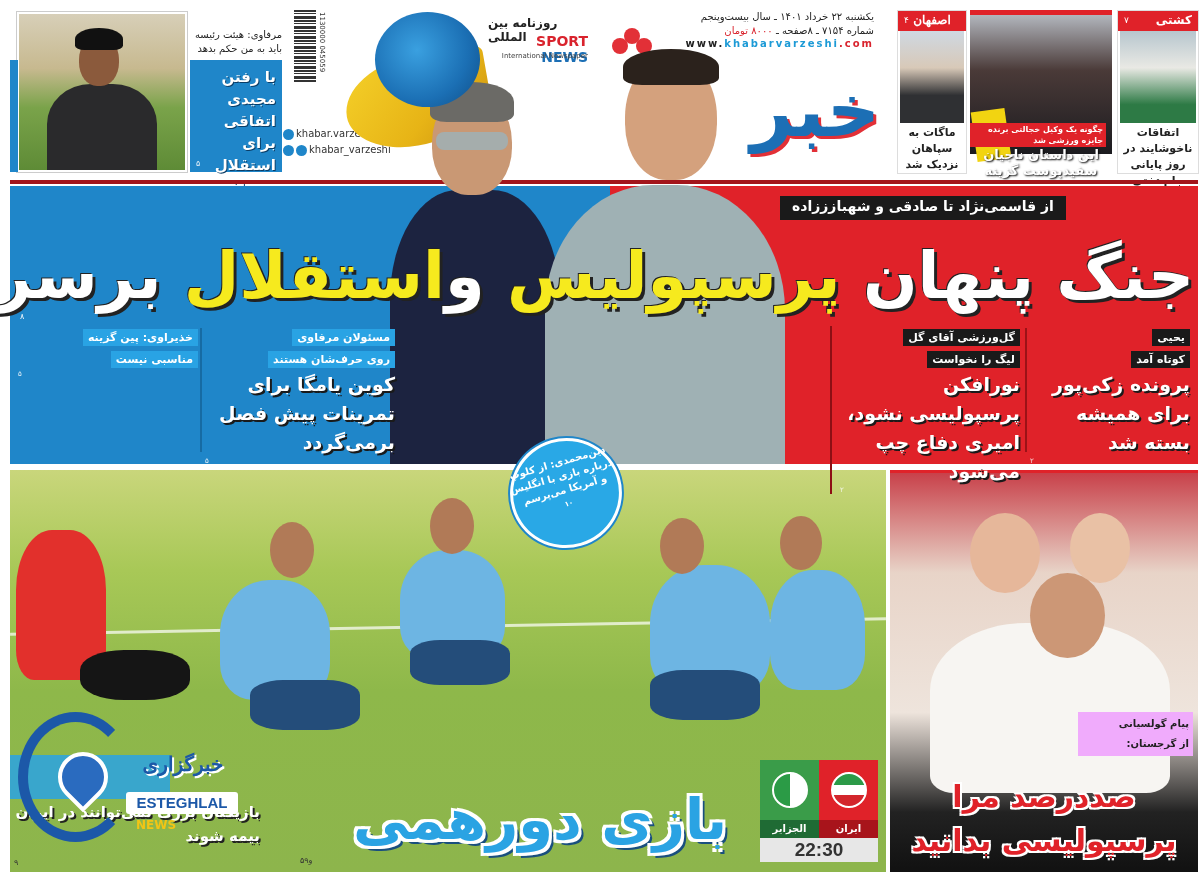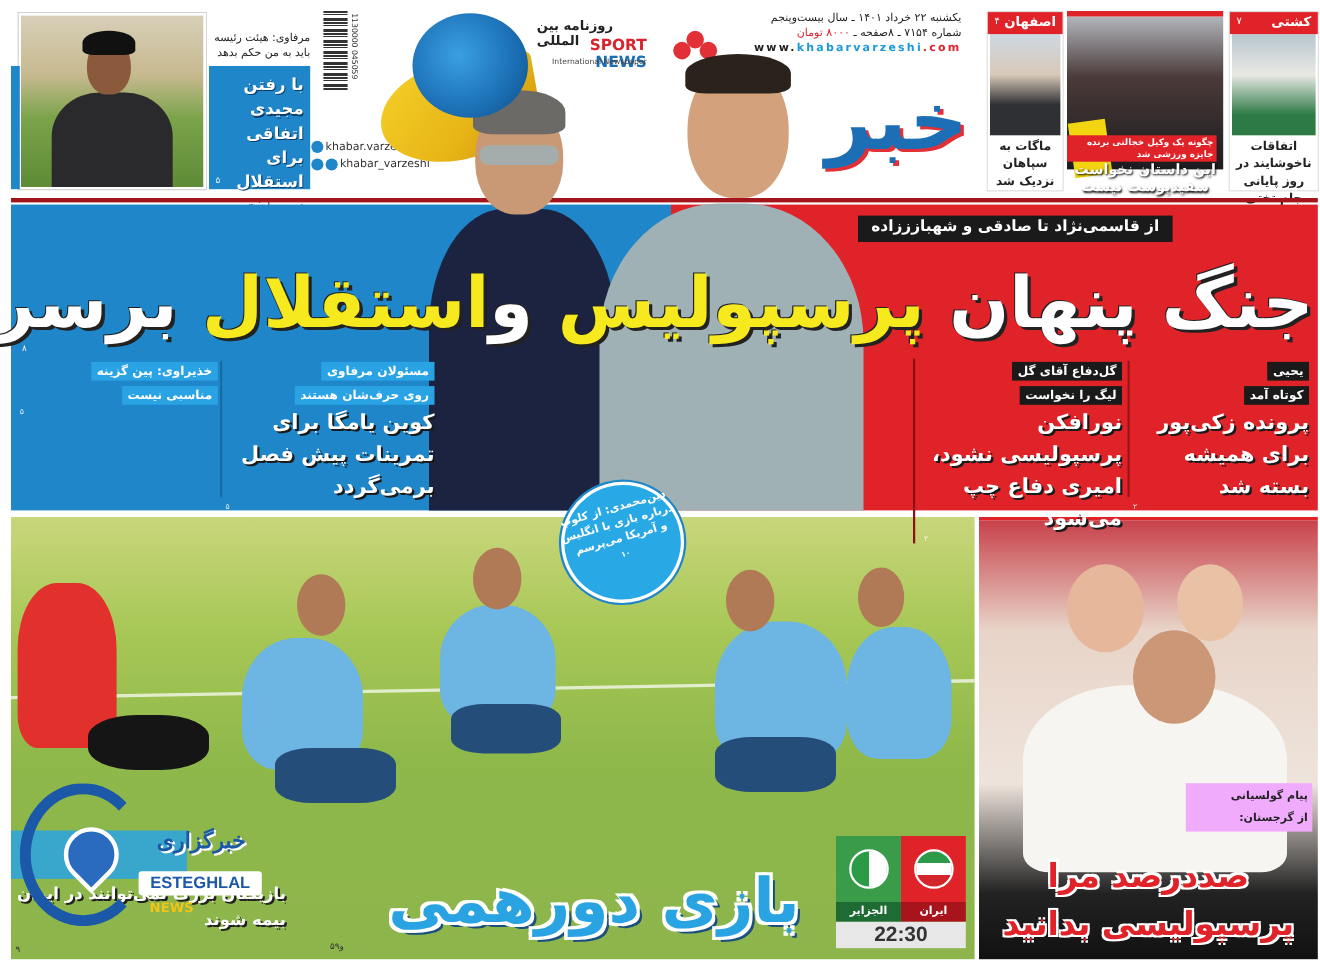--- a/index.html
+++ b/index.html
@@ -55,21 +55,21 @@
   #site .m { color: #1c9ad6; } #site .r { color: #d9232d; }
 
   
   .teaser { position: absolute; top: 10px; height: 164px; border: 1px solid #ddd; background: #fff; }
   .teaser .tag { position: absolute; top: 0; right: 0; height: 20px; background: #e02229; color: #fff; font-size: 12px; font-weight: bold; padding: 2px 6px; }
   .teaser .tnum { position: absolute; top: 4px; left: 6px; color: #fff; font-size: 9px; direction: ltr; }
   .teaser .img { position: absolute; left: 2px; right: 2px; top: 20px; height: 92px; }
   .teaser .cap { position: absolute; left: 2px; right: 2px; top: 114px; font-size: 11px; font-weight: bold; color: #222; text-align: center; line-height: 16px; }
   #teaser-isf { left: 897px; width: 70px; }
   #teaser-isf .img { background: linear-gradient(180deg,#cfd8e2 0%,#d8c9b8 40%,#2f3033 70%); }
-  #teaser-isf .tag { width: 100%; text-align: right; }
+  #teaser-isf .tag { width: 100%; text-align: center; font-family: Liberation Serif, serif; }
   #teaser-wr { left: 1117px; width: 82px; }
   #teaser-wr .img { background: linear-gradient(180deg,#b7c6ce 0%,#e9e9e4 40%,#2d7a45 80%); }
   #teaser-wr .tag { width: 100%; text-align: right; }
   #teaser-mid { left: 970px; top: 10px; width: 142px; height: 144px; background: linear-gradient(180deg,#b2b6bd 0%,#4a3a38 40%,#1b1b1f 100%); border-top: 5px solid #e02229; }
   #teaser-mid .mkick { position: absolute; right: 6px; top: 108px; background: #e02229; color: #fff; font-size: 8px; font-weight: bold; padding: 1px 3px; line-height: 11px; text-align: right; }
   #teaser-mid .mhead { position: absolute; right: 4px; left: 4px; top: 132px; color: #fff; font-size: 13px; font-weight: bold; text-align: center; line-height: 16px; text-shadow: 1px 1px 2px #000; }
   #teaser-mid .yellow { position: absolute; left: 4px; top: 95px; width: 34px; height: 50px; background: #f2d411; transform: rotate(-8deg); }
 
   #header-rule { left: 10px; top: 180px; width: 1188px; height: 4px; background: #a3151b; }
 
@@ -200,21 +200,21 @@
 
 <div id="teaser-isf" class="teaser">
   <div class="img"></div>
   <div class="tag">اصفهان</div>
   <span class="tnum">۴</span>
   <div class="cap">ماگات به سپاهان نزدیک شد</div>
 </div>
 <div id="teaser-mid" class="abs">
   <div class="yellow"></div>
   <div class="mkick">چگونه یک وکیل خجالتی برنده جایزه ورزشی شد</div>
-  <div class="mhead">این داستان نخواست سفیدپوست نیست</div>
+  <div class="mhead">این داستان ناجیان سفیدپوست گزینه</div>
 </div>
 <div id="teaser-wr" class="teaser">
   <div class="img"></div>
   <div class="tag">کشتی</div>
   <span class="tnum">۷</span>
   <div class="cap">اتفاقات ناخوشایند در روز پایانی جام تختی</div>
 </div>
 
 <div id="header-rule" class="abs"></div>
 
@@ -238,21 +238,21 @@
 <div id="main-headline-pg" class="abs">۸</div>
 
 <div id="sub-yahya" class="sub red">
   <div><span class="k">یحیی</span></div>
   <div><span class="k">کوتاه آمد</span></div>
   <div class="h">پرونده زکی‌پور برای همیشه بسته شد</div>
   <div class="pgn">۲</div>
 </div>
 <div id="sub-golmo-div" class="abs"></div>
 <div id="sub-golmo" class="sub red">
-  <div><span class="k">گل‌دفاع آقای گل</span></div>
+  <div><span class="k">گل‌ورزشی آقای گل</span></div>
   <div><span class="k">لیگ را نخواست</span></div>
   <div class="h">نورافکن پرسپولیسی نشود، امیری دفاع چپ می‌شود</div>
   <div class="pgn">۲</div>
 </div>
 <div id="sub-yamga" class="sub blue">
   <div><span class="k">مسئولان مرفاوی</span></div>
   <div><span class="k">روی حرف‌شان هستند</span></div>
   <div class="h">کوین یامگا برای تمرینات پیش فصل برمی‌گردد</div>
   <div class="pgn">۵</div>
 </div>

